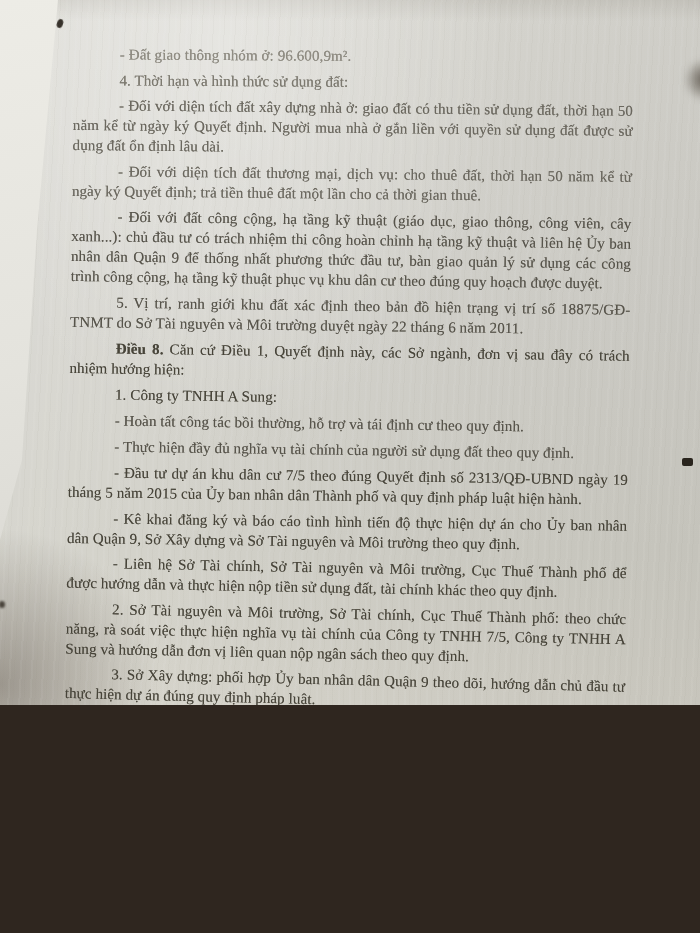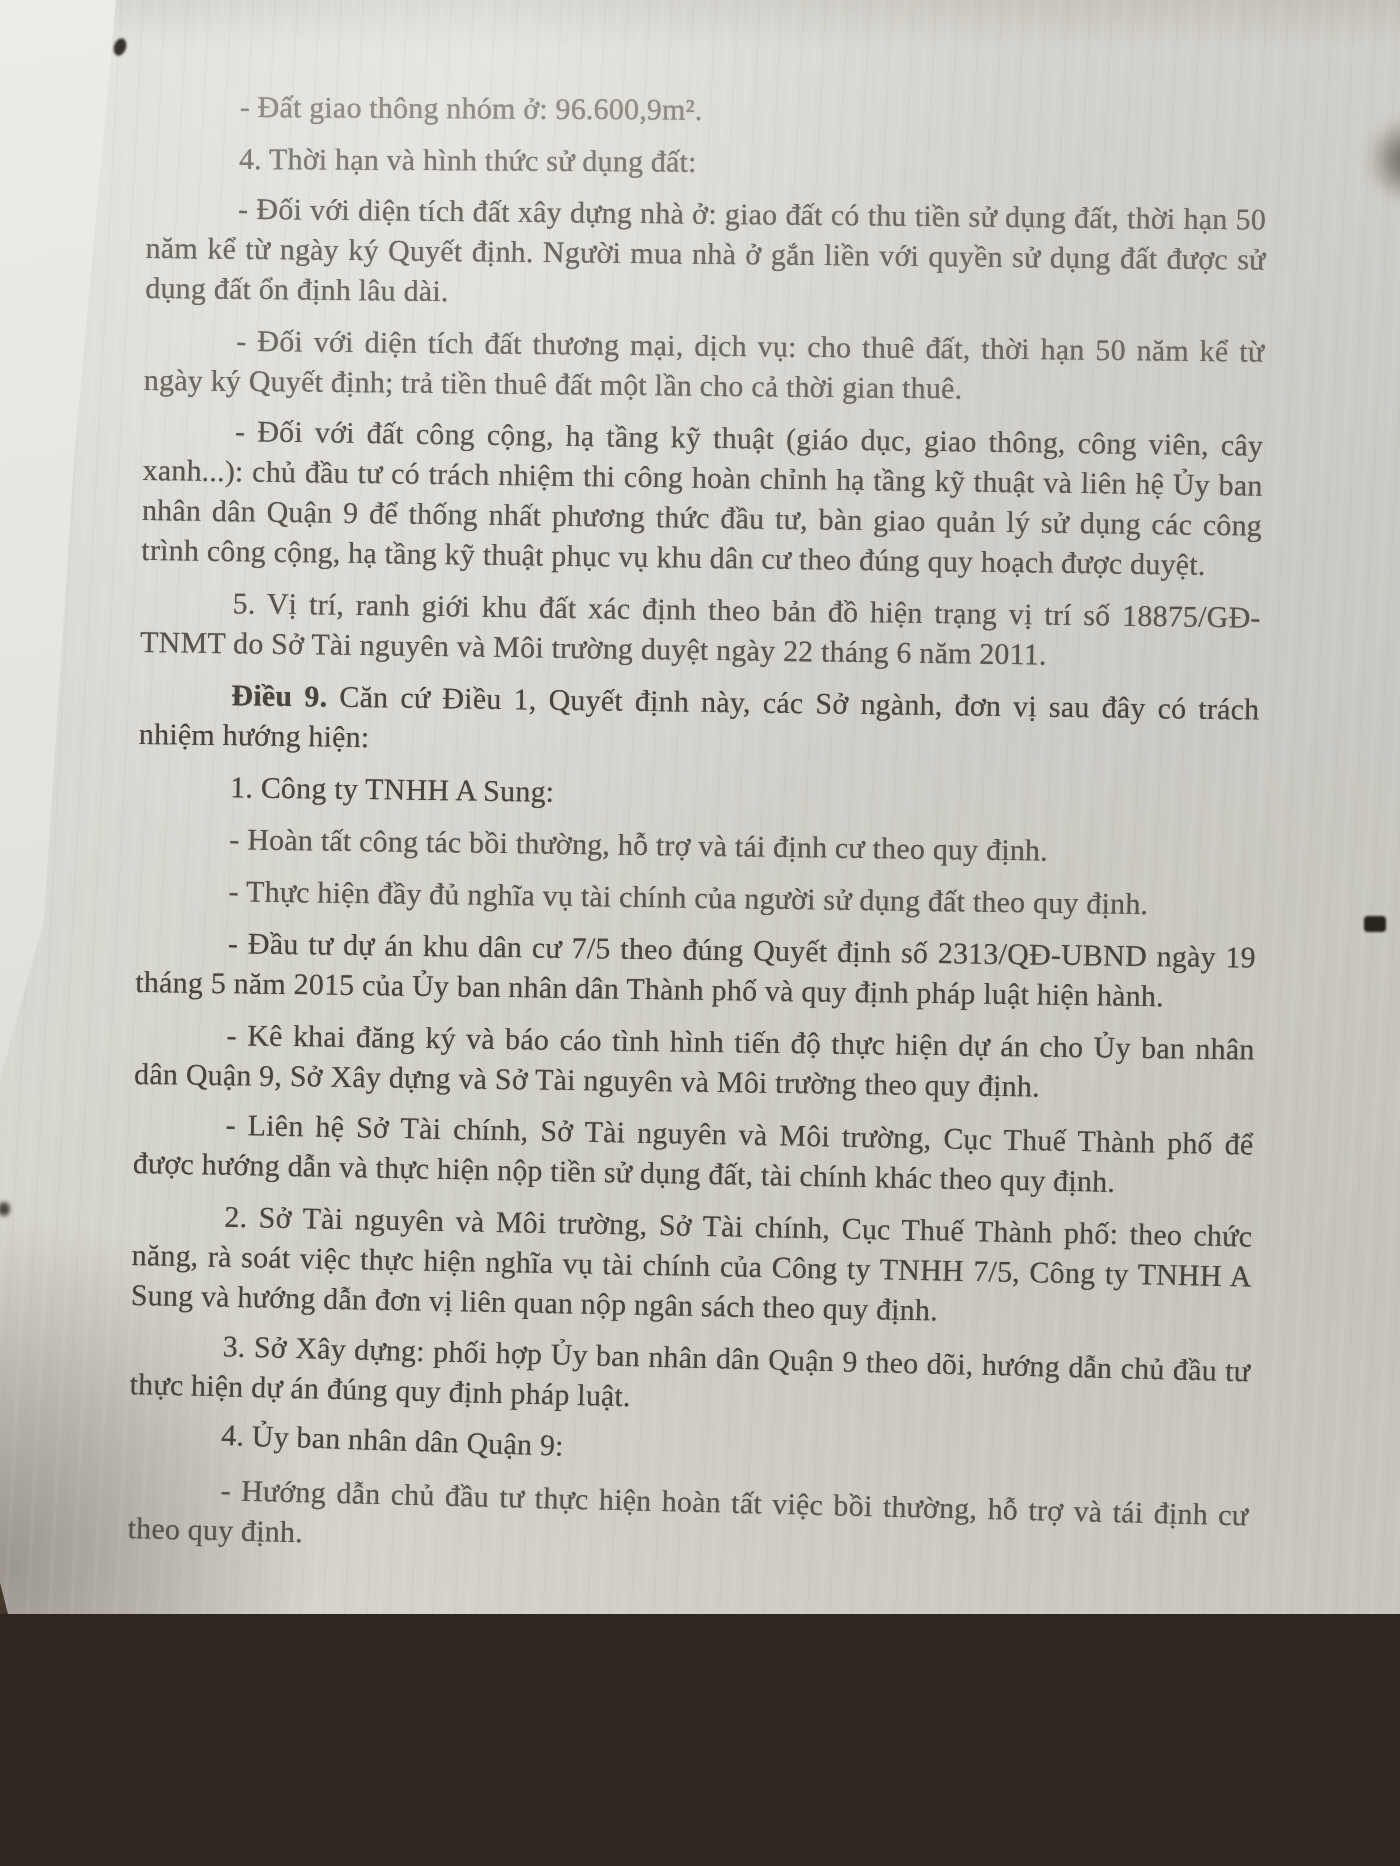--- a/index.html
+++ b/index.html
@@ -1,21 +1,21 @@
 <!DOCTYPE html>
 <html><head>
 <meta charset="utf-8">
 <style>
   html,body{margin:0;padding:0;}
   body{
     width:700px;height:933px;overflow:hidden;
     background:#2f261f;
     font-family:"Liberation Serif","DejaVu Serif",serif;
   }
-  .photo{position:relative;width:700px;height:807px;overflow:hidden;}
+  .photo{position:relative;width:700px;height:705px;overflow:hidden;}
 
   
   .backdrop{
     position:absolute;inset:0;
     background:linear-gradient(135deg,#55463a 0%,#4a3a2e 40%,#352a21 100%);
   }
 
   
   .paper{
     position:absolute;inset:0;
@@ -113,21 +113,21 @@
   <div class="smudge-right"></div>
   <div class="speck-c"></div>
 
   <div class="doc-text">
     <p class="para c1 rA">- Đất giao thông nhóm ở: 96.600,9m².</p>
     <p class="para c2 rA">4. Thời hạn và hình thức sử dụng đất:</p>
     <p class="para c3 rB">- Đối với diện tích đất xây dựng nhà ở: giao đất có thu tiền sử dụng đất, thời hạn 50 năm kể từ ngày ký Quyết định. Người mua nhà ở gắn liền với quyền sử dụng đất được sử dụng đất ổn định lâu dài.</p>
     <p class="para c3 rB">- Đối với diện tích đất thương mại, dịch vụ: cho thuê đất, thời hạn 50 năm kể từ ngày ký Quyết định; trả tiền thuê đất một lần cho cả thời gian thuê.</p>
     <p class="para c4">- Đối với đất công cộng, hạ tầng kỹ thuật (giáo dục, giao thông, công viên, cây xanh...): chủ đầu tư có trách nhiệm thi công hoàn chỉnh hạ tầng kỹ thuật và liên hệ Ủy ban nhân dân Quận 9 để thống nhất phương thức đầu tư, bàn giao quản lý sử dụng các công trình công cộng, hạ tầng kỹ thuật phục vụ khu dân cư theo đúng quy hoạch được duyệt.</p>
     <p class="para c4">5. Vị trí, ranh giới khu đất xác định theo bản đồ hiện trạng vị trí số 18875/GĐ-TNMT do Sở Tài nguyên và Môi trường duyệt ngày 22 tháng 6 năm 2011.</p>
-    <p class="para c5"><span class="bold">Điều 9.</span> <span>Căn cứ Điều 1, Quyết định này, các Sở ngành, đơn vị sau đây có trách nhiệm hướng hiện:</span></p>
+    <p class="para c5"><span class="bold">Điều 8.</span> <span>Căn cứ Điều 1, Quyết định này, các Sở ngành, đơn vị sau đây có trách nhiệm hướng hiện:</span></p>
     <p class="para c5">1. Công ty TNHH A Sung:</p>
     <p class="para c4">- Hoàn tất công tác bồi thường, hỗ trợ và tái định cư theo quy định.</p>
     <p class="para c4">- Thực hiện đầy đủ nghĩa vụ tài chính của người sử dụng đất theo quy định.</p>
     <p class="para c5">- Đầu tư dự án khu dân cư 7/5 theo đúng Quyết định số 2313/QĐ-UBND ngày 19 tháng 5 năm 2015 của Ủy ban nhân dân Thành phố và quy định pháp luật hiện hành.</p>
     <p class="para c5">- Kê khai đăng ký và báo cáo tình hình tiến độ thực hiện dự án cho Ủy ban nhân dân Quận 9, Sở Xây dựng và Sở Tài nguyên và Môi trường theo quy định.</p>
     <p class="para c5 rC">- Liên hệ Sở Tài chính, Sở Tài nguyên và Môi trường, Cục Thuế Thành phố để được hướng dẫn và thực hiện nộp tiền sử dụng đất, tài chính khác theo quy định.</p>
     <p class="para c5 rC">2. Sở Tài nguyên và Môi trường, Sở Tài chính, Cục Thuế Thành phố: theo chức năng, rà soát việc thực hiện nghĩa vụ tài chính của Công ty TNHH 7/5, Công ty TNHH A Sung và hướng dẫn đơn vị liên quan nộp ngân sách theo quy định.</p>
     <p class="para c5 rD">3. Sở Xây dựng: phối hợp Ủy ban nhân dân Quận 9 theo dõi, hướng dẫn chủ đầu tư thực hiện dự án đúng quy định pháp luật.</p>
     <p class="para c5 rE">4. Ủy ban nhân dân Quận 9:</p>
     <p class="para c4 rD">- Hướng dẫn chủ đầu tư thực hiện hoàn tất việc bồi thường, hỗ trợ và tái định cư theo quy định.</p>

